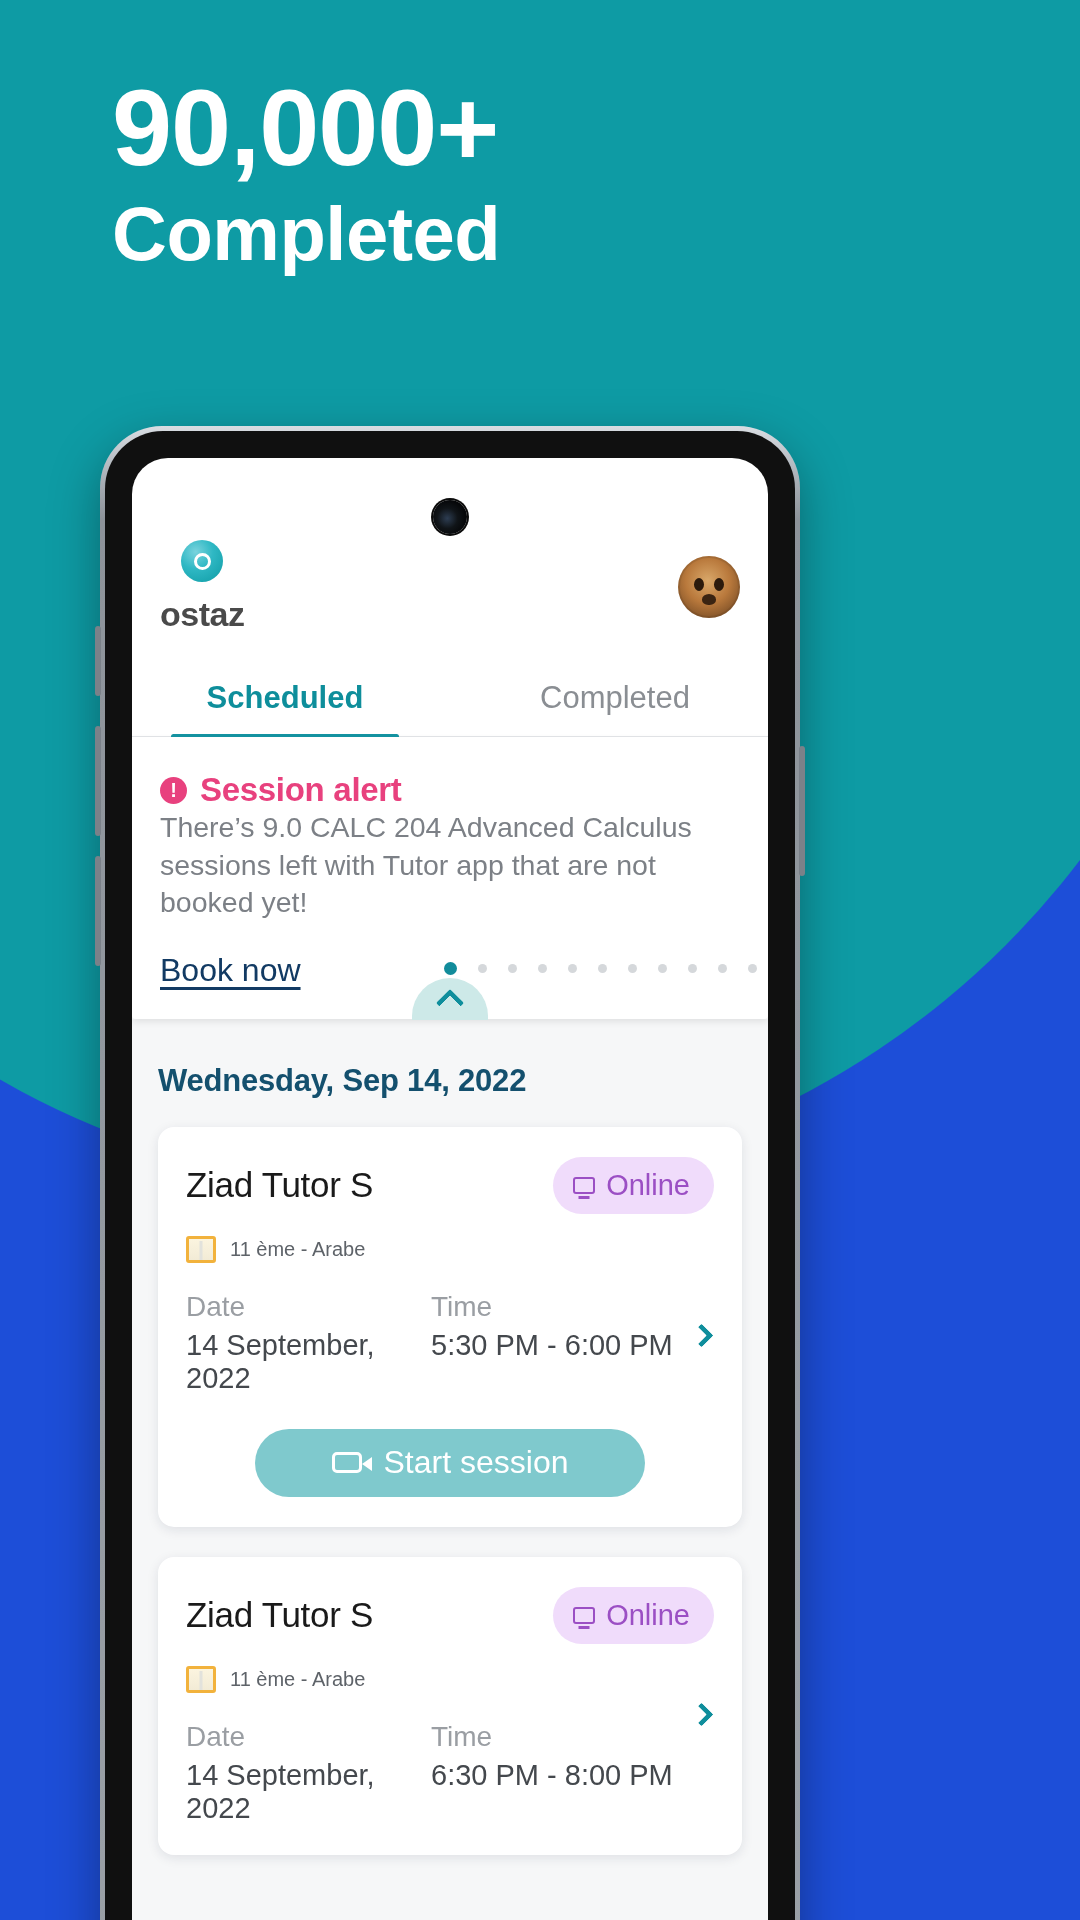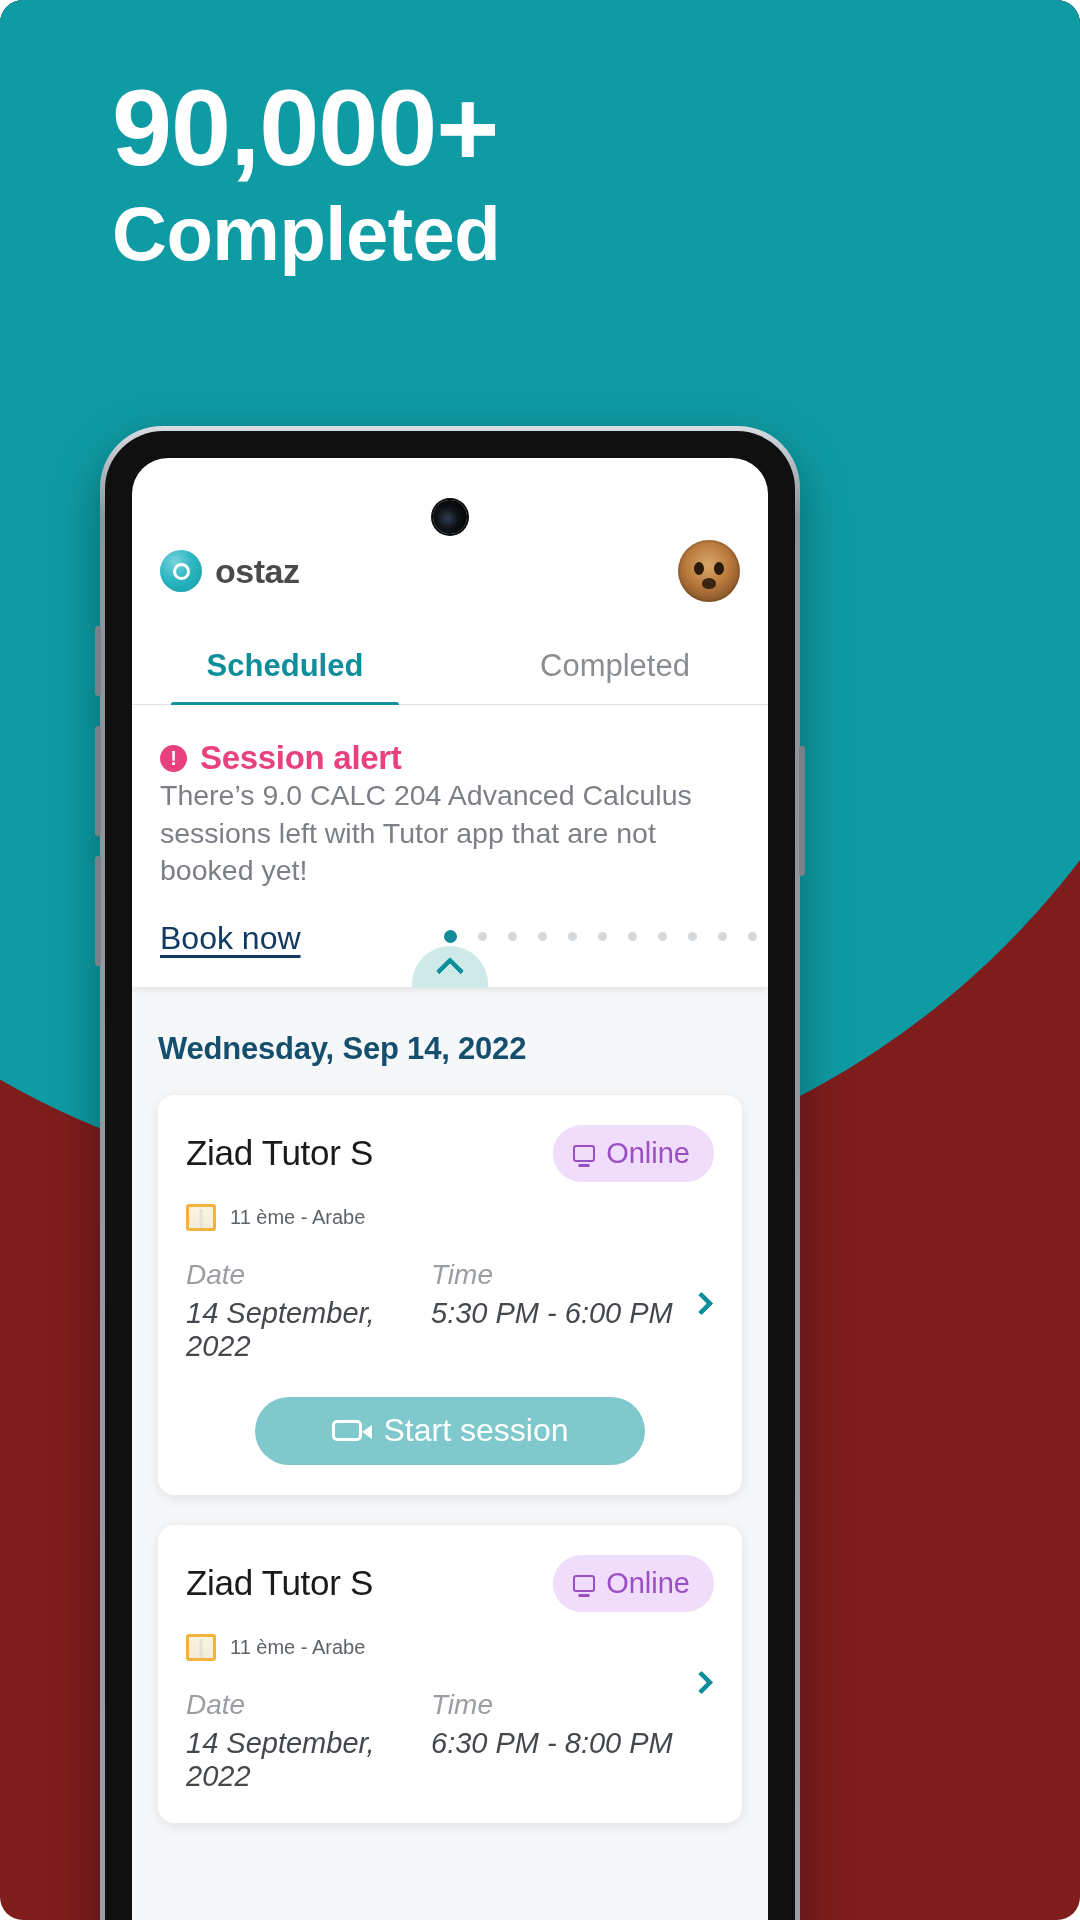--- a/index.html
+++ b/index.html
@@ -4,23 +4,22 @@
 <style>
   * { box-sizing: border-box; margin: 0; padding: 0; }
   html, body {
     width: 1080px; height: 1920px;
     font-family: "Liberation Sans", sans-serif;
     overflow: hidden;
   }
   #stage {
     position: relative;
     width: 1080px; height: 1920px;
-    background: #7f1d1d;
+    background: #1d4ed8;
     overflow: hidden;
-    border-radius: 23px;
   }
   
   .hero-blob {
     position: absolute;
     left: -420px; top: -480px;
     width: 1670px; height: 1670px;
     border-radius: 50%;
     background: #0E9BA4;
   }
   .hero-sq {
@@ -100,21 +99,21 @@
     background: radial-gradient(circle at 42% 54%, #2d3d52 0%, #101418 38%, #050608 70%, #000 100%);
     box-shadow: 0 0 0 2px #0b0b0b;
     z-index: 30;
   }
 
   
   .app-header {
     display: flex; align-items: center; justify-content: space-between;
     padding: 82px 28px 0 28px;
   }
-  .brand { display: flex; align-items: center; gap: 13px; }
+  .brand { display: flex; align-items: center; gap: 13px; flex-direction: column; }
   .brand-mark {
     width: 42px; height: 42px; border-radius: 50%;
     background: radial-gradient(circle at 35% 28%, #79d3dd 0%, #2FB8C4 42%, #0E9BA4 100%);
     display: flex; align-items: center; justify-content: center;
   }
   .brand-mark i {
     display: block; width: 17px; height: 17px;
     border-radius: 50%;
     border: 3px solid #ffffff;
   }
@@ -268,21 +267,21 @@
     background: linear-gradient(#FBF4DF,#F2EBD6);
     border: 3px solid #F2B23C;
     border-radius: 3px;
     position: relative;
   }
   .book-ico::after {
     content:""; position:absolute; left:50%; top:2px; transform:translateX(-50%);
     width:3px; height: 19px; background:#E2E2DC;
   }
   .subject-txt { font-size: 20px; color: #5E6369; }
-  .meta { display: flex; margin-top: 28px; font-style: italic; }
+  .meta { display: flex; margin-top: 28px; }
   .meta-col { width: 245px; }
   .meta-label { font-size: 28px; color: #9A9EA3; margin-bottom: 6px; }
   .meta-val { font-size: 29px; color: #44484D; }
   .chev-right {
     position: absolute; right: 32px; top: 50%;
     width: 17px; height: 17px;
     border-right: 5px solid #0F8E9C;
     border-top: 5px solid #0F8E9C;
     transform: rotate(45deg);
     border-radius: 2px;

